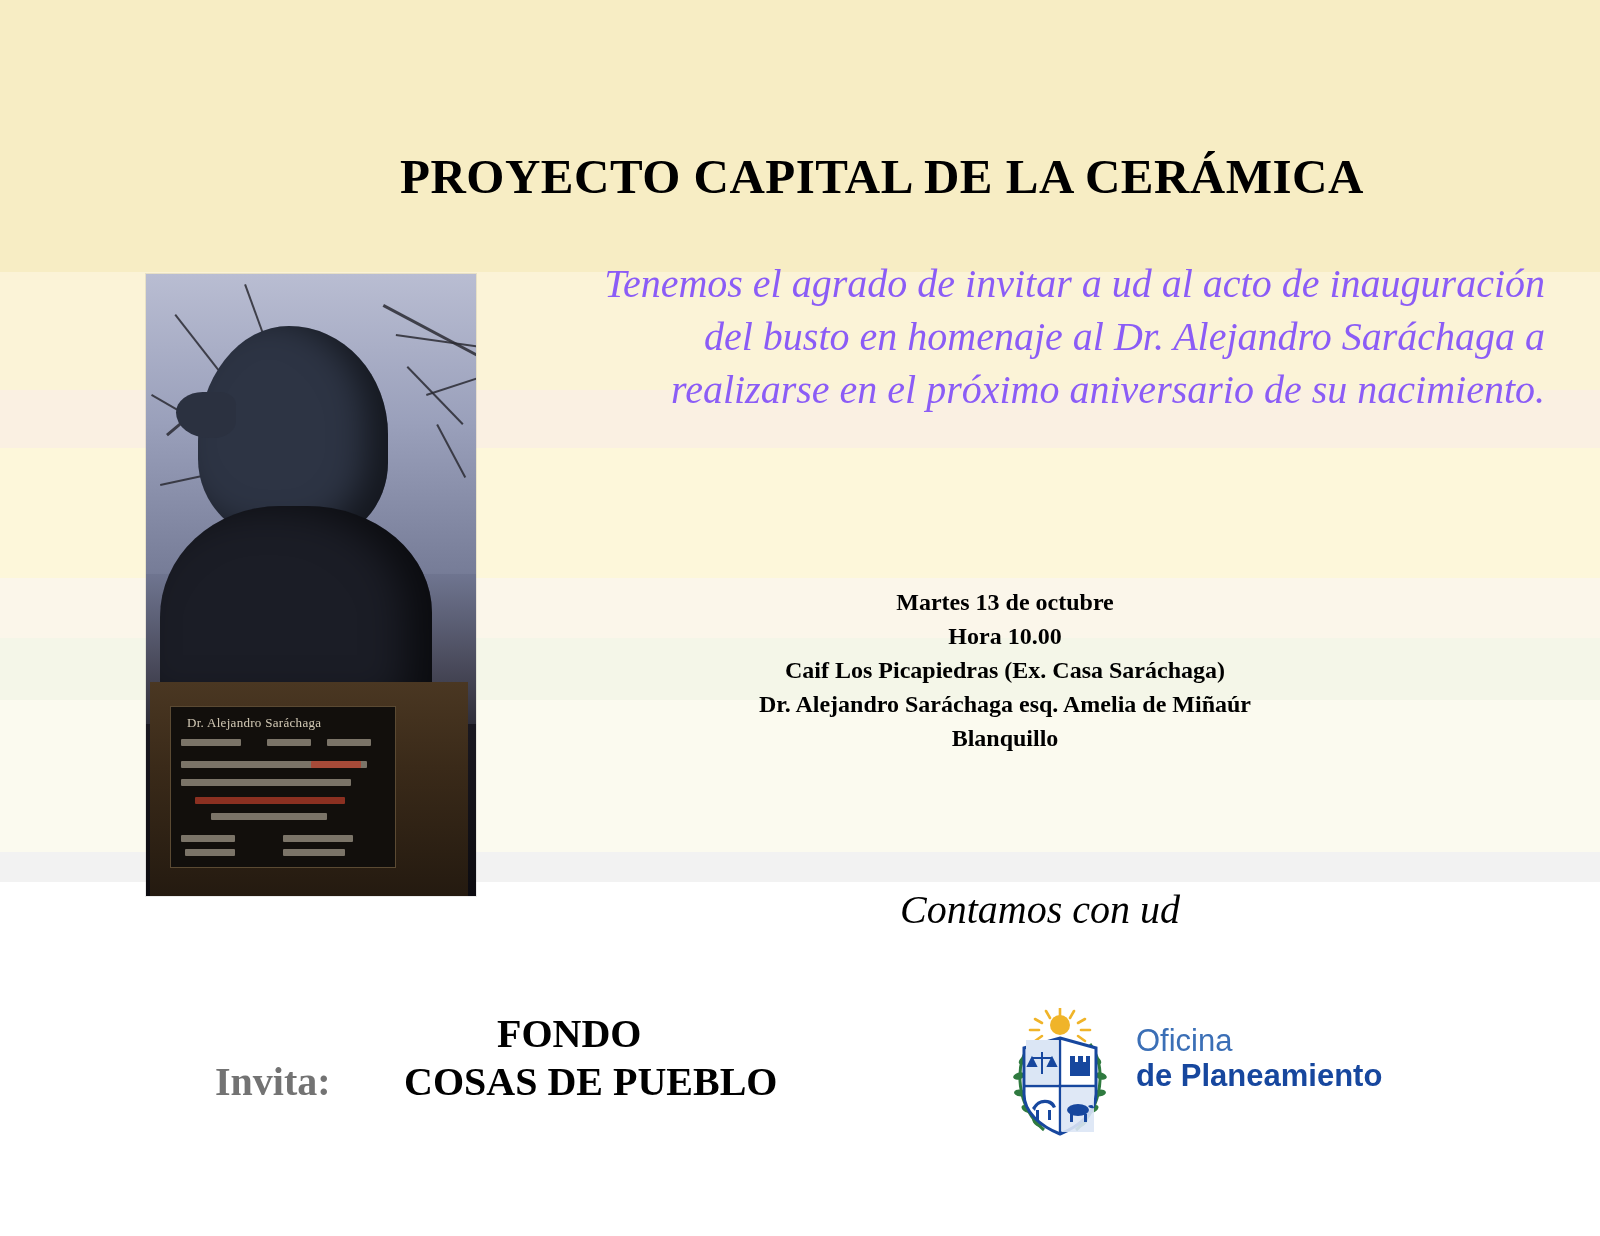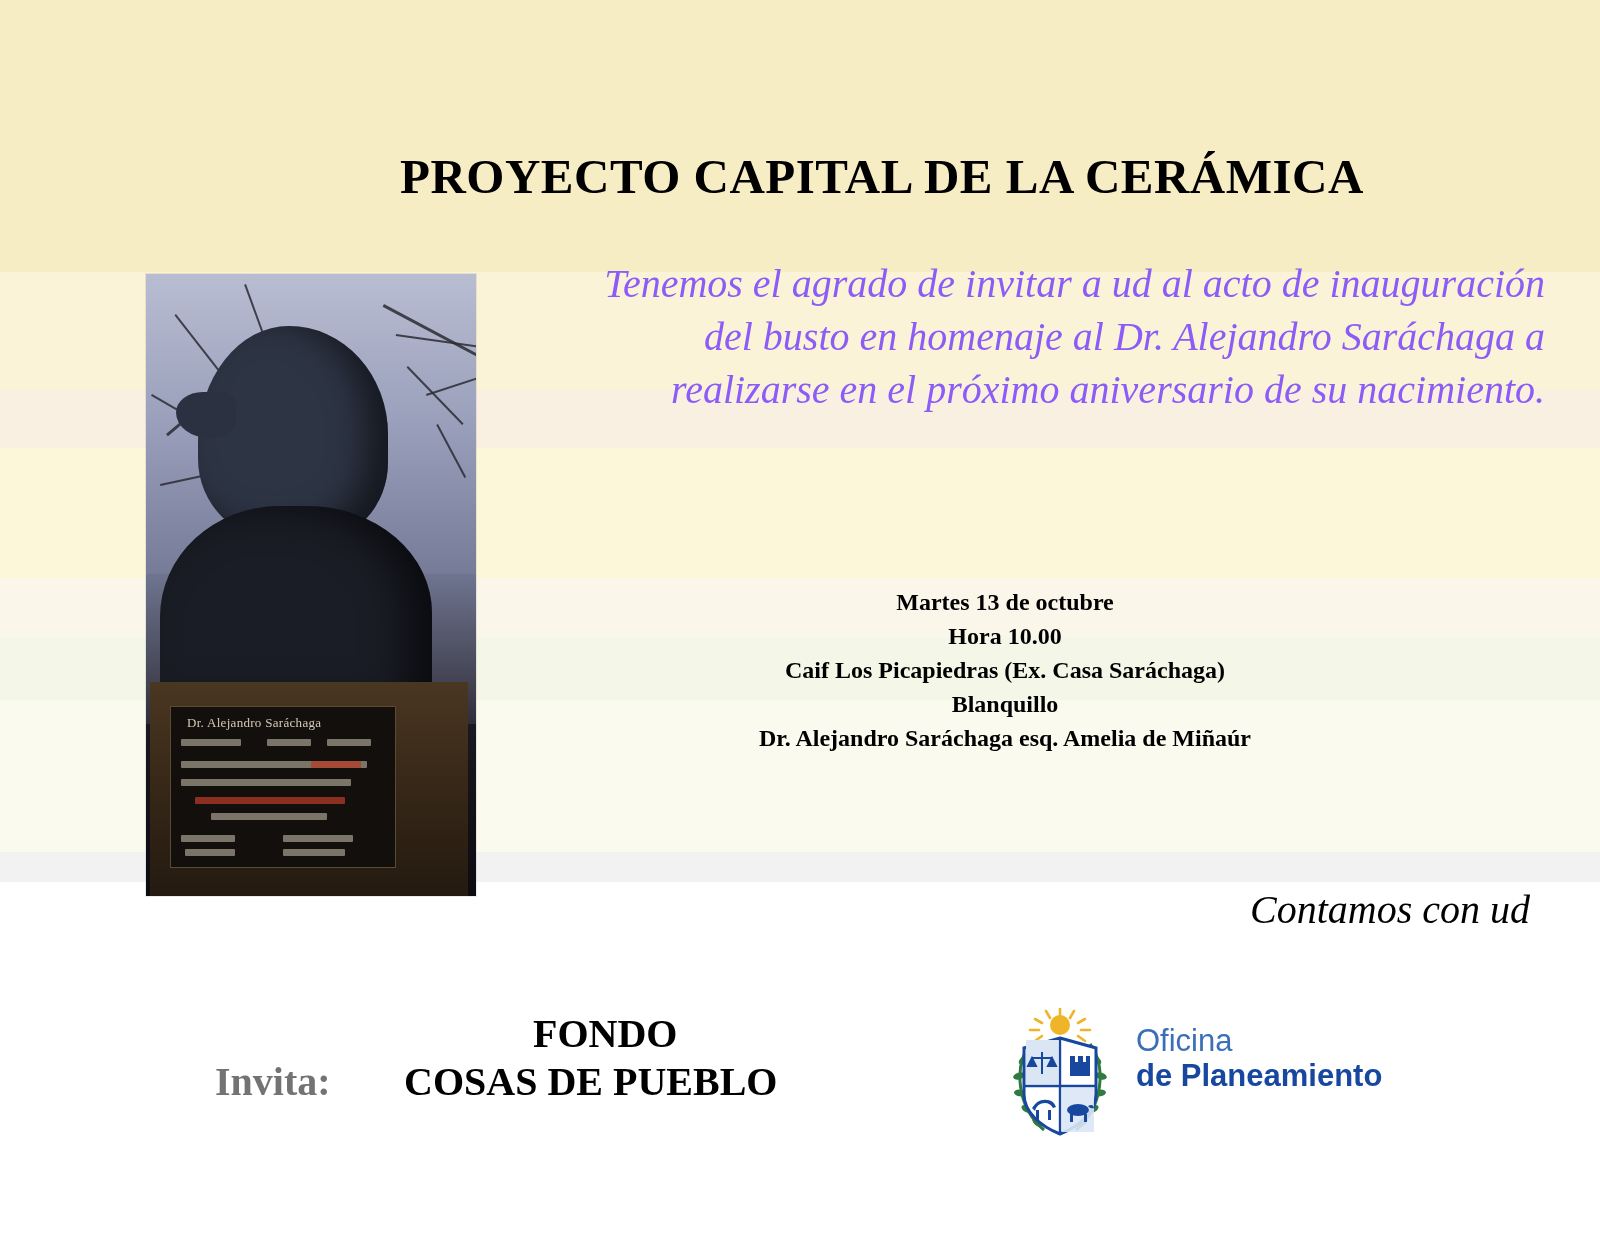--- a/index.html
+++ b/index.html
@@ -177,21 +177,21 @@
     font-weight: bold;
     line-height: 1.42;
     color: #000;
     font-family: "Liberation Serif", serif;
   }
   .closing {
     position: absolute;
     left: 900px;
     top: 886px;
     width: 630px;
-    text-align: right;
+    text-align: left;
     font-style: italic;
     font-size: 40px;
     color: #000;
     font-family: "Liberation Serif", serif;
   }
 
   
   .footer-invita {
     position: absolute;
     left: 215px;
@@ -202,21 +202,20 @@
     font-family: "Liberation Serif", serif;
   }
   .footer-fondo {
     position: absolute;
     left: 497px;
     top: 1010px;
     font-size: 40px;
     font-weight: bold;
     color: #000;
     font-family: "Liberation Serif", serif;
-    margin-left: 36px;
   }
   .footer-cosas {
     position: absolute;
     left: 404px;
     top: 1058px;
     font-size: 40px;
     font-weight: bold;
     color: #000;
     font-family: "Liberation Serif", serif;
   }
@@ -308,22 +307,22 @@
   </div>
 
   <div class="title">PROYECTO CAPITAL DE LA CERÁMICA</div>
 
   <div class="invite-text">Tenemos el agrado de invitar a ud al acto de inauguración del busto en homenaje al Dr. Alejandro Saráchaga a realizarse en el próximo aniversario de su nacimiento.</div>
 
   <div class="details">
     <div>Martes 13 de octubre</div>
     <div>Hora 10.00</div>
     <div>Caif Los Picapiedras (Ex. Casa Saráchaga)</div>
+    <div>Dr. Alejandro Saráchaga esq. Amelia de Miñaúr</div>
     <div>Blanquillo</div>
-    <div>Dr. Alejandro Saráchaga esq. Amelia de Miñaúr</div>
   </div>
 
   <div class="closing">Contamos con ud</div>
 
   <div class="footer-invita">Invita:</div>
   <div class="footer-fondo">FONDO</div>
   <div class="footer-cosas">COSAS DE PUEBLO</div>
 
   <div class="logo-wrap">
     <svg class="logo-shield" viewBox="0 0 120 135">

